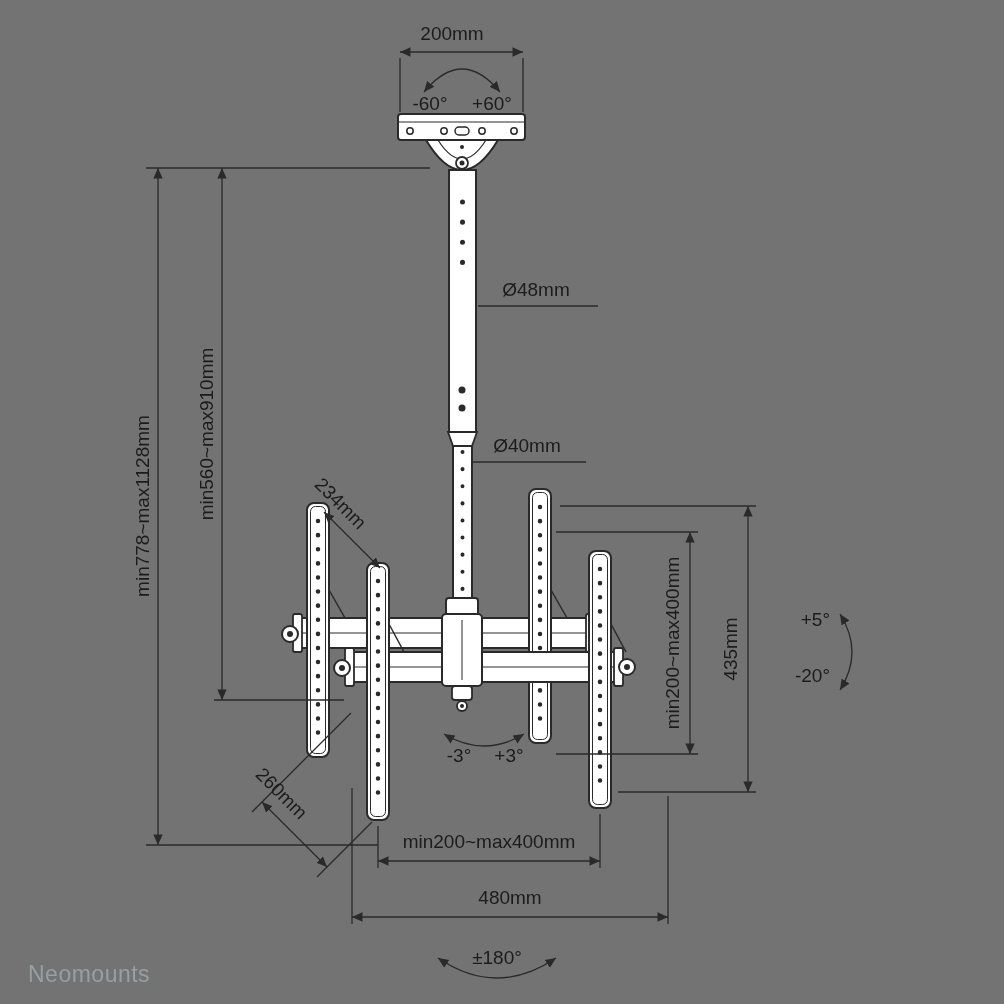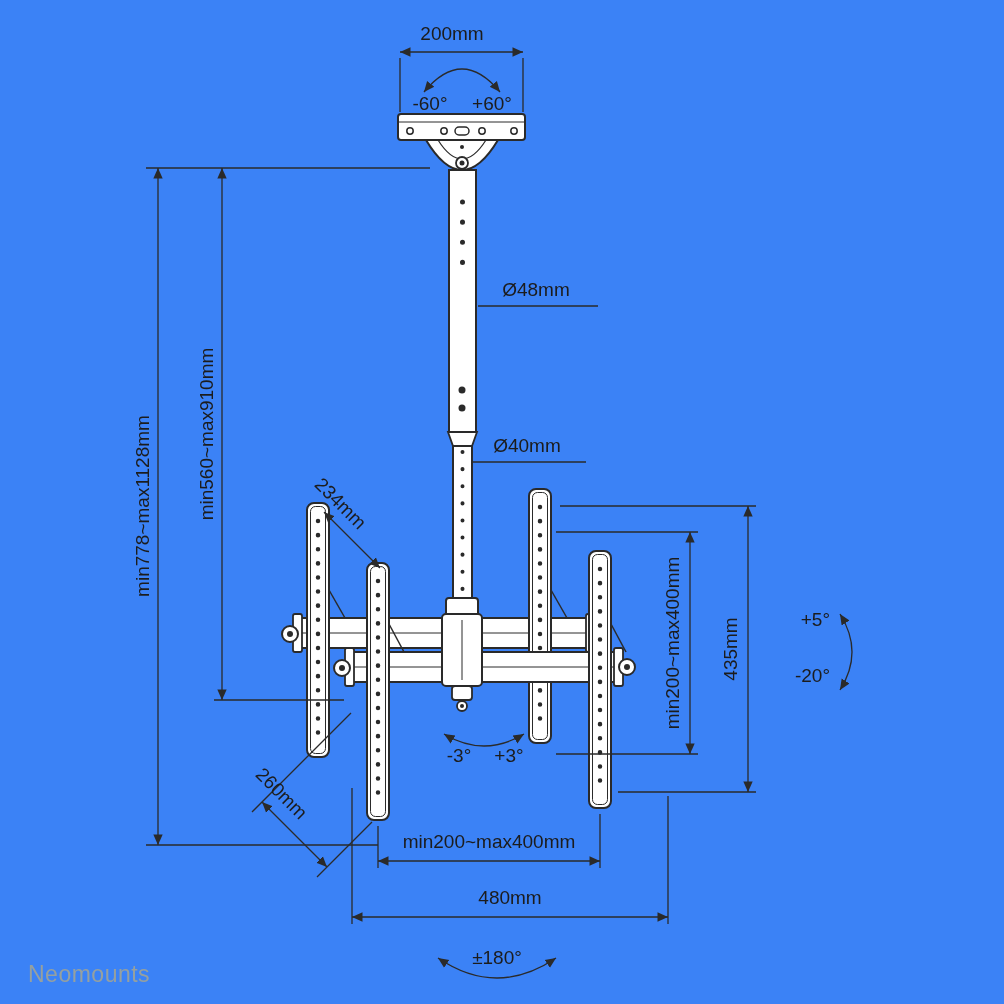--- a/index.html
+++ b/index.html
@@ -1,16 +1,16 @@
 <!DOCTYPE html>
 <html><head>
 <meta charset="utf-8">
 <style>
   html,body{margin:0;padding:0;background:#fff;}
-  .canvas{position:relative;width:1004px;height:1004px;background:#3b82f6;overflow:hidden;}
+  .canvas{position:relative;width:1004px;height:1004px;background:#737373;overflow:hidden;}
   svg{display:block;}
   text{font-family:"Liberation Sans",sans-serif;fill:#1c1c1c;}
   .dimtext{font-size:19px;}
   .angletext{font-size:19px;}
   .logo{font-size:23px;fill:#95a0a0;letter-spacing:.5px;}
   .fillw{fill:#ffffff;stroke:#2a2a2a;}
   .ln{stroke:#2a2a2a;fill:none;}
   .dim{stroke:#2a2a2a;stroke-width:1.3;fill:none;}
   .dots{stroke:#2a2a2a;stroke-linecap:round;fill:none;}
 </style>

